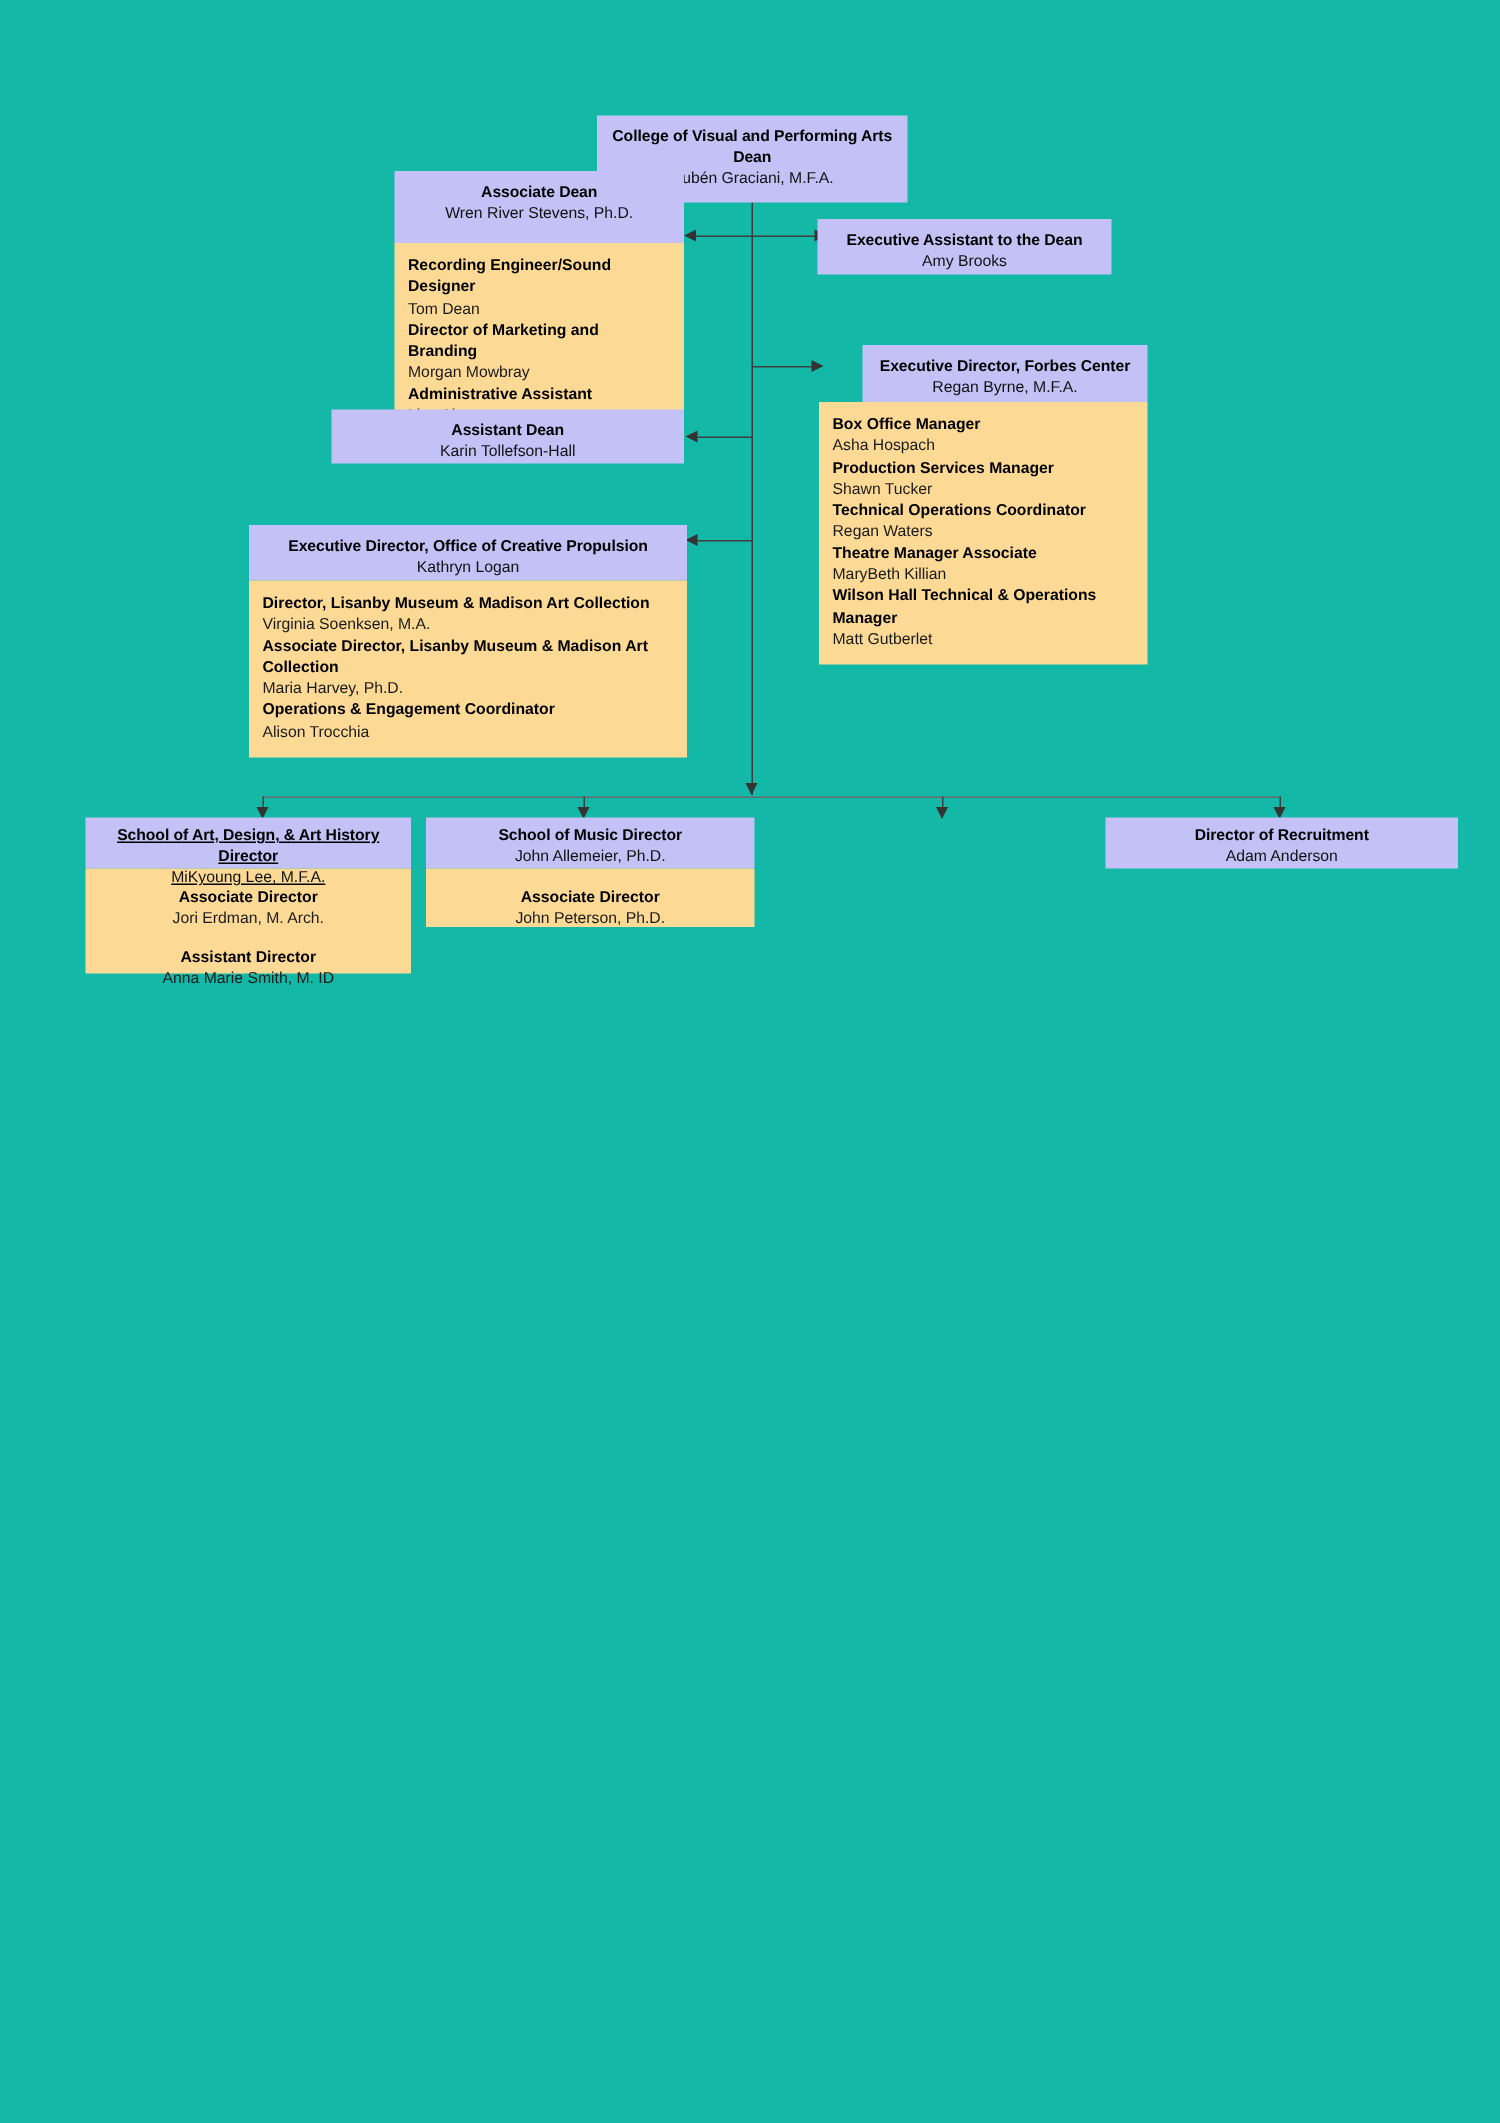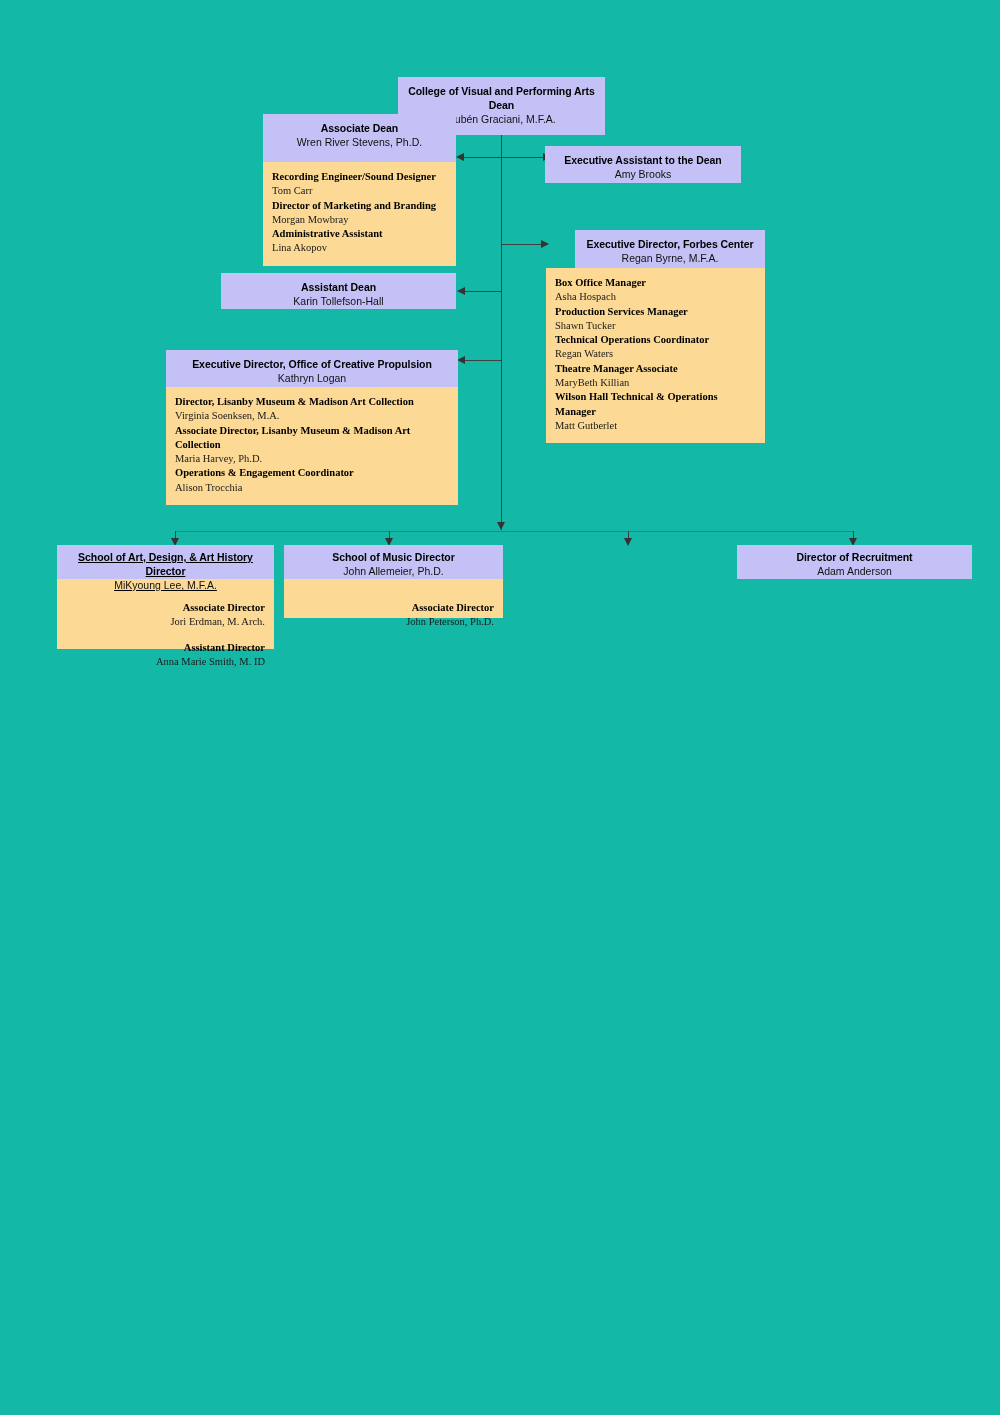--- a/index.html
+++ b/index.html
@@ -41,37 +41,36 @@
     font-size: 10.5px;
     font-weight: normal;
     line-height: 15px;
     color: #111;
   }
   .staff {
     background: #fcd994;
     padding: 8px 9px 10px 9px;
     box-sizing: border-box;
     text-align: left;
-    font-family: Liberation Serif, serif;
   }
   .staff .role {
     font-size: 10.5px;
     font-weight: bold;
     line-height: 14.3px;
     color: #000;
   }
   .staff .person {
     font-size: 10.5px;
     font-weight: normal;
     line-height: 14.3px;
     color: #1a1a1a;
   }
   .staff.centered {
-    text-align: right;
-    padding-top: 22px;
+    text-align: center;
+    padding-top: 12px;
   }
   .staff.centered .grp { margin-bottom: 11px; }
   .staff.centered .grp:last-child { margin-bottom: 0; }
 
   
   .vline {
     position: absolute;
     background: #3f3f3f;
     width: 1.4px;
   }
@@ -145,21 +144,21 @@
     </div>
   </div>
 
   <div class="box" style="left:263px; top:114px; width:193px;">
     <div class="hdr" style="height:48px;">
       <div class="role">Associate Dean</div>
       <div class="person">Wren River Stevens, Ph.D.</div>
     </div>
     <div class="staff">
       <div class="role">Recording Engineer/Sound Designer</div>
-      <div class="person">Tom Carr</div>
+      <div class="person">Tom Dean</div>
       <div class="role">Director of Marketing and Branding</div>
       <div class="person">Morgan Mowbray</div>
       <div class="role">Administrative Assistant</div>
       <div class="person">Lina Akopov</div>
     </div>
   </div>
 
   <div class="box" style="left:545px; top:146px; width:196px;">
     <div class="hdr" style="height:37px;">
       <div class="role">Executive Assistant to the Dean</div>

